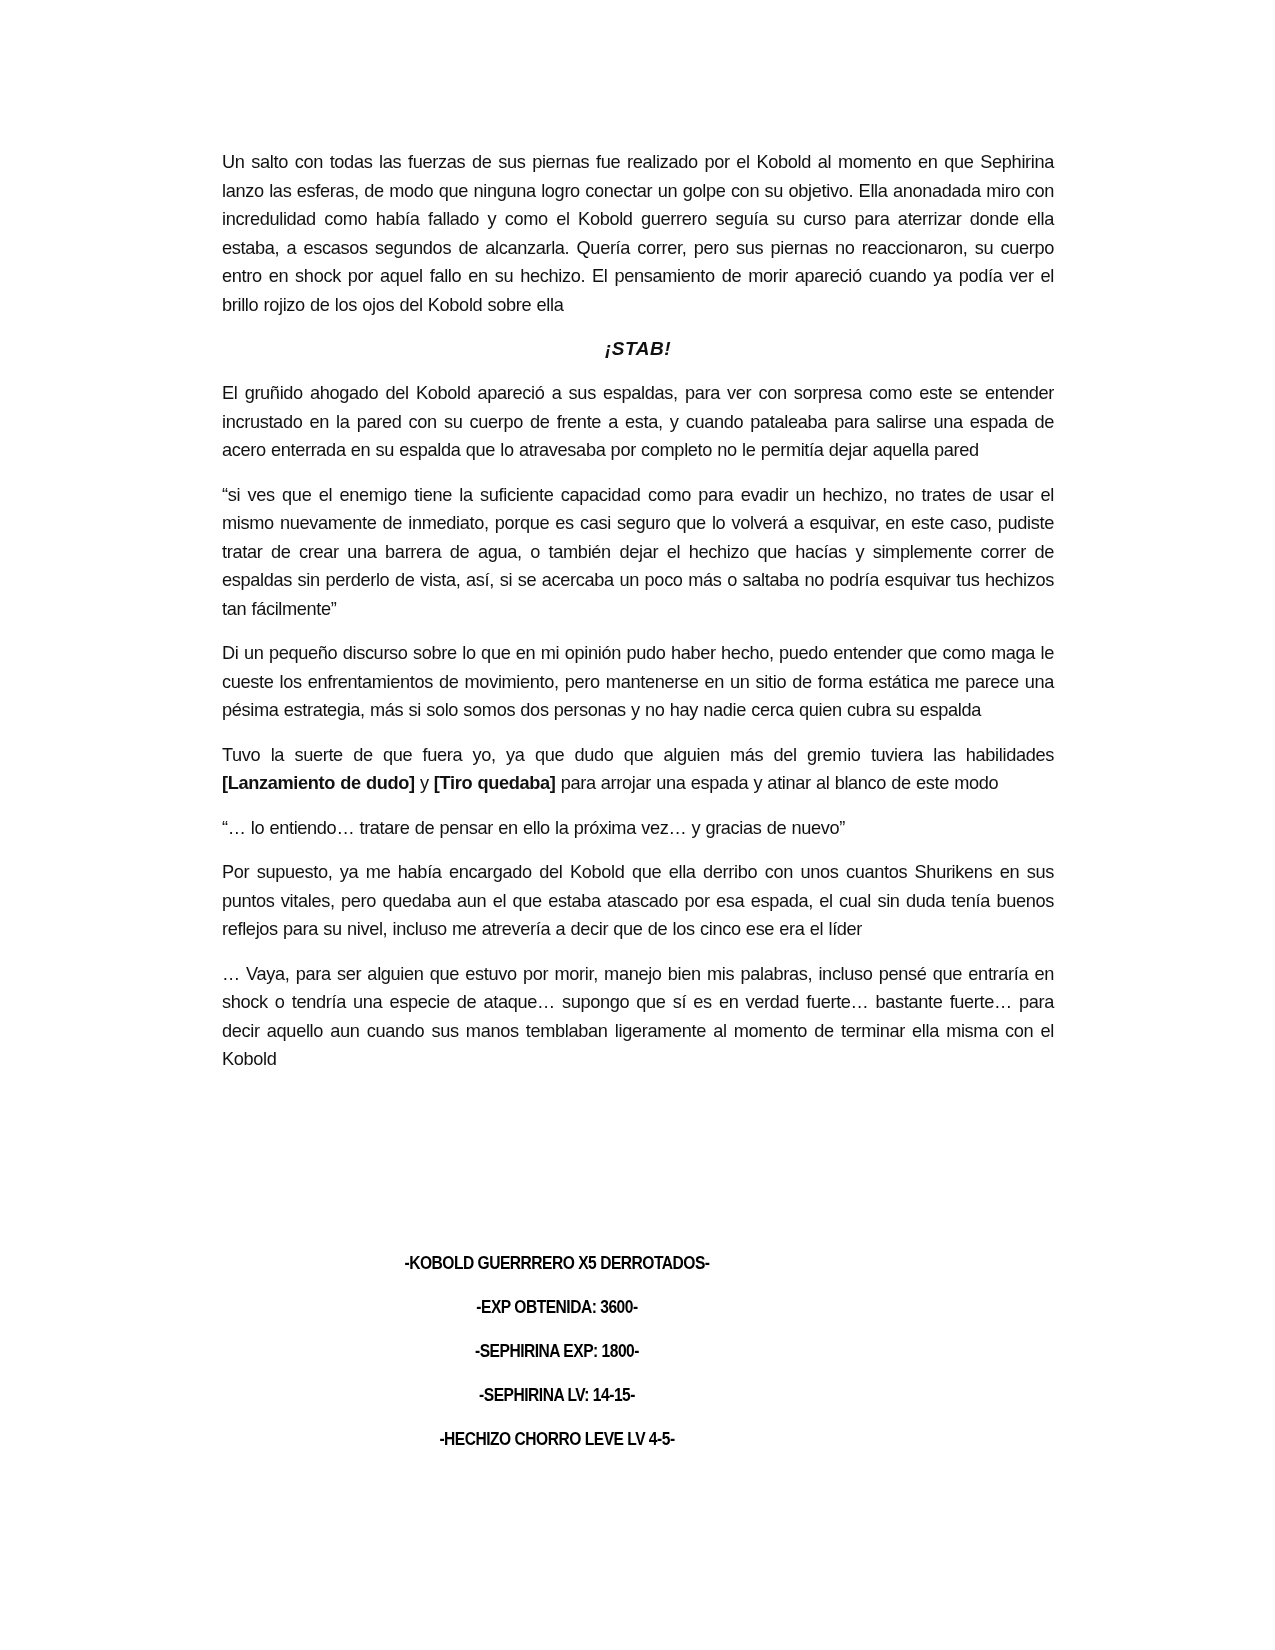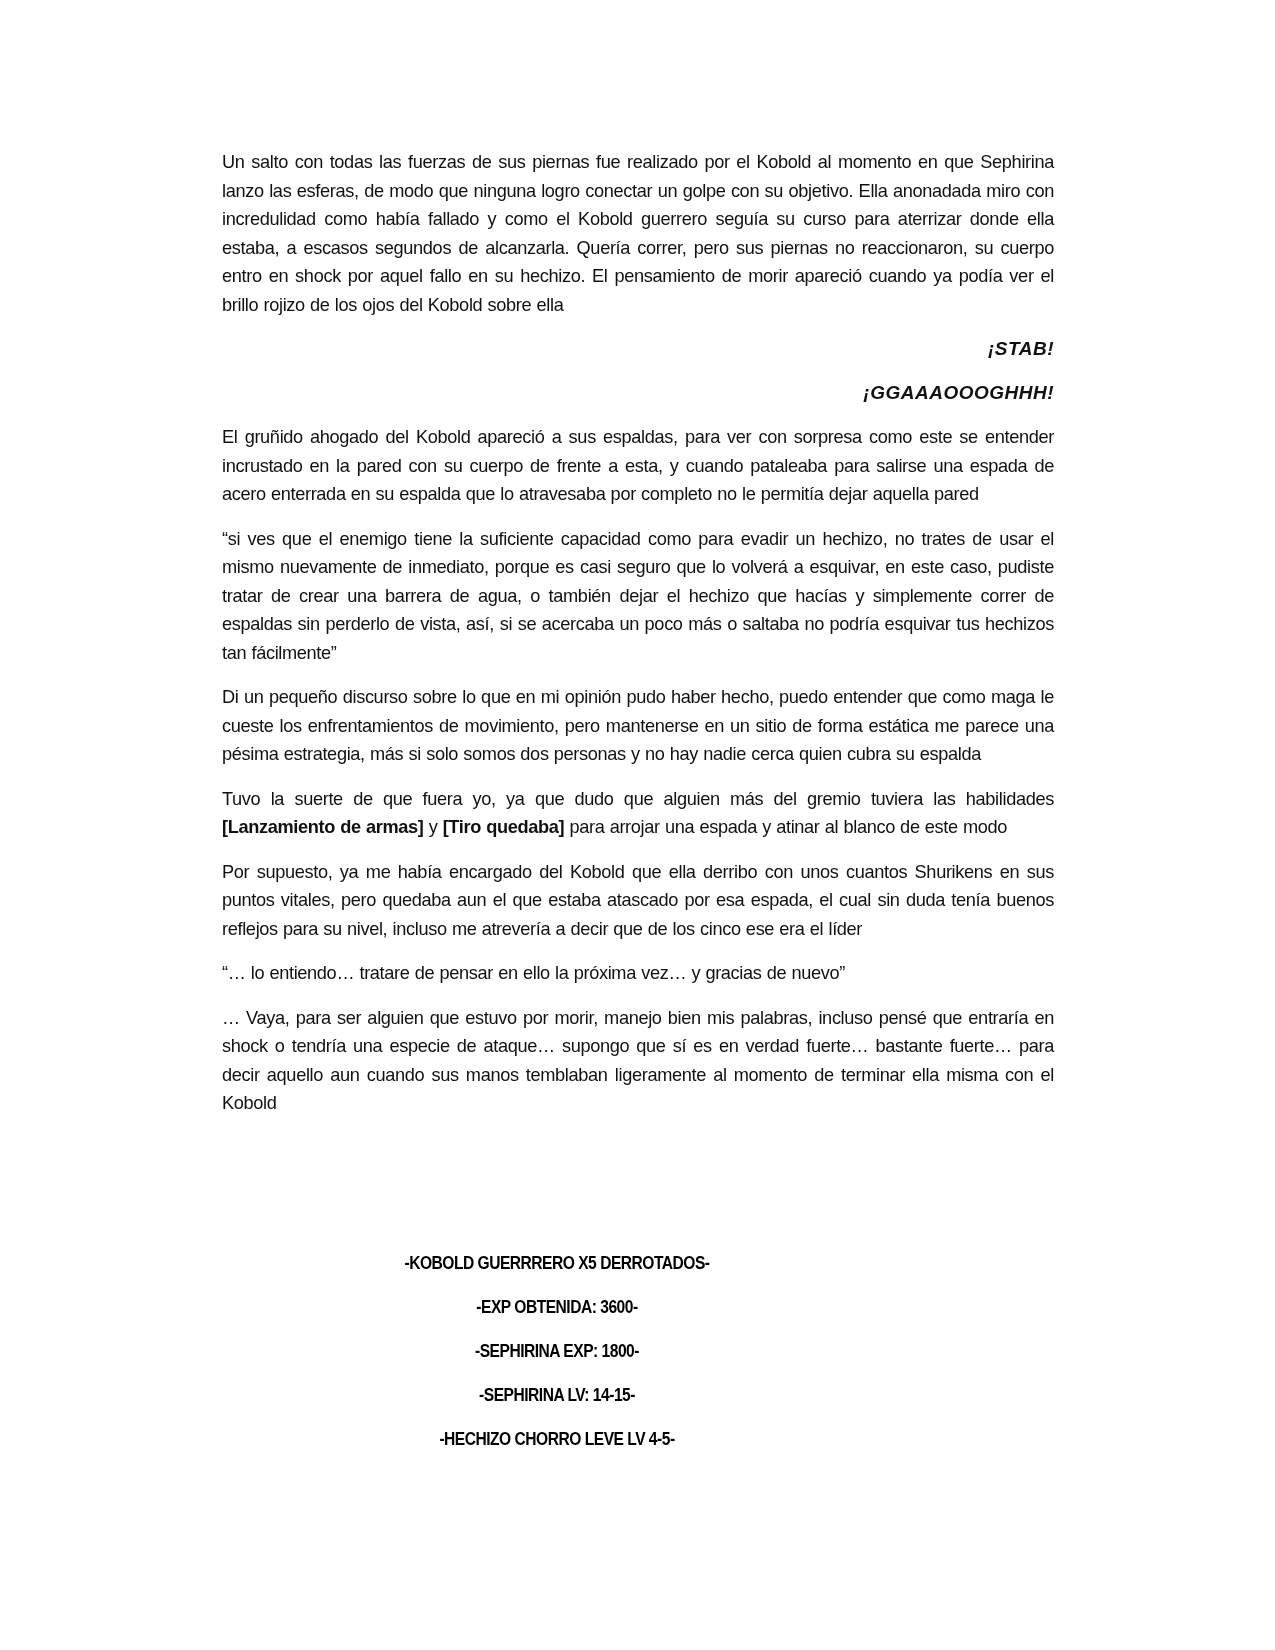--- a/index.html
+++ b/index.html
@@ -25,21 +25,21 @@
       letter-spacing: -0.35px;
       word-spacing: 0.5px;
     }
     .para {
       margin: 11px 0 16px 0;
       text-align: justify;
       text-align-last: left;
     }
     .sfx {
       margin: 8px 0 16px 0;
-      text-align: right;
+      text-align: center;
       font-family: "Liberation Sans", sans-serif;
       font-weight: bold;
       font-style: italic;
       font-size: 19px;
       letter-spacing: 0.5px;
       line-height: 28px;
     }
     .skill {
       font-weight: bold;
     }
@@ -65,33 +65,32 @@
   </style>
 </head>
 <body>
 
 <div class="page">
   <p class="para">Un salto con todas las fuerzas de sus piernas fue realizado por el Kobold al momento en que Sephirina lanzo las esferas, de modo que ninguna logro conectar un golpe con su objetivo. Ella anonadada miro con incredulidad como había fallado y como el Kobold guerrero seguía su curso para aterrizar donde ella estaba, a escasos segundos de alcanzarla. Quería correr, pero sus piernas no reaccionaron, su cuerpo entro en shock por aquel fallo en su hechizo. El pensamiento de morir apareció cuando ya podía ver el brillo rojizo de los ojos del Kobold sobre ella</p>
 
   <p class="sfx">¡STAB!</p>
 
 
-  <p class="sfx">¡GGAAAOOOGHHH!</p>
 
   <p class="para">El gruñido ahogado del Kobold apareció a sus espaldas, para ver con sorpresa como este se entender incrustado en la pared con su cuerpo de frente a esta, y cuando pataleaba para salirse una espada de acero enterrada en su espalda que lo atravesaba por completo no le permitía dejar aquella pared</p>
 
   <p class="para">“si ves que el enemigo tiene la suficiente capacidad como para evadir un hechizo, no trates de usar el mismo nuevamente de inmediato, porque es casi seguro que lo volverá a esquivar, en este caso, pudiste tratar de crear una barrera de agua, o también dejar el hechizo que hacías y simplemente correr de espaldas sin perderlo de vista, así, si se acercaba un poco más o saltaba no podría esquivar tus hechizos tan fácilmente”</p>
 
   <p class="para">Di un pequeño discurso sobre lo que en mi opinión pudo haber hecho, puedo entender que como maga le cueste los enfrentamientos de movimiento, pero mantenerse en un sitio de forma estática me parece una pésima estrategia, más si solo somos dos personas y no hay nadie cerca quien cubra su espalda</p>
 
-  <p class="para"><span>Tuvo la suerte de que fuera yo, ya que dudo que alguien más del gremio tuviera las habilidades </span><span class="skill">[Lanzamiento de armas]</span><span> y </span><span class="skill">[Tiro quedaba]</span><span> para arrojar una espada y atinar al blanco de este modo</span></p>
+  <p class="para"><span>Tuvo la suerte de que fuera yo, ya que dudo que alguien más del gremio tuviera las habilidades </span><span class="skill">[Lanzamiento de dudo]</span><span> y </span><span class="skill">[Tiro quedaba]</span><span> para arrojar una espada y atinar al blanco de este modo</span></p>
+
+  <p class="para">“… lo entiendo… tratare de pensar en ello la próxima vez… y gracias de nuevo”</p>
 
   <p class="para">Por supuesto, ya me había encargado del Kobold que ella derribo con unos cuantos Shurikens en sus puntos vitales, pero quedaba aun el que estaba atascado por esa espada, el cual sin duda tenía buenos reflejos para su nivel, incluso me atrevería a decir que de los cinco ese era el líder</p>
-
-  <p class="para">“… lo entiendo… tratare de pensar en ello la próxima vez… y gracias de nuevo”</p>
 
   <p class="para">… Vaya, para ser alguien que estuvo por morir, manejo bien mis palabras, incluso pensé que entraría en shock o tendría una especie de ataque… supongo que sí es en verdad fuerte… bastante fuerte… para decir aquello aun cuando sus manos temblaban ligeramente al momento de terminar ella misma con el Kobold</p>
 </div>
 
 <div class="stats">
   <p class="stat-line">-KOBOLD GUERRRERO X5 DERROTADOS-</p>
   <p class="stat-line">-EXP OBTENIDA: 3600-</p>
   <p class="stat-line">-SEPHIRINA EXP: 1800-</p>
   <p class="stat-line">-SEPHIRINA LV: 14-15-</p>
   <p class="stat-line">-HECHIZO CHORRO LEVE LV 4-5-</p>

